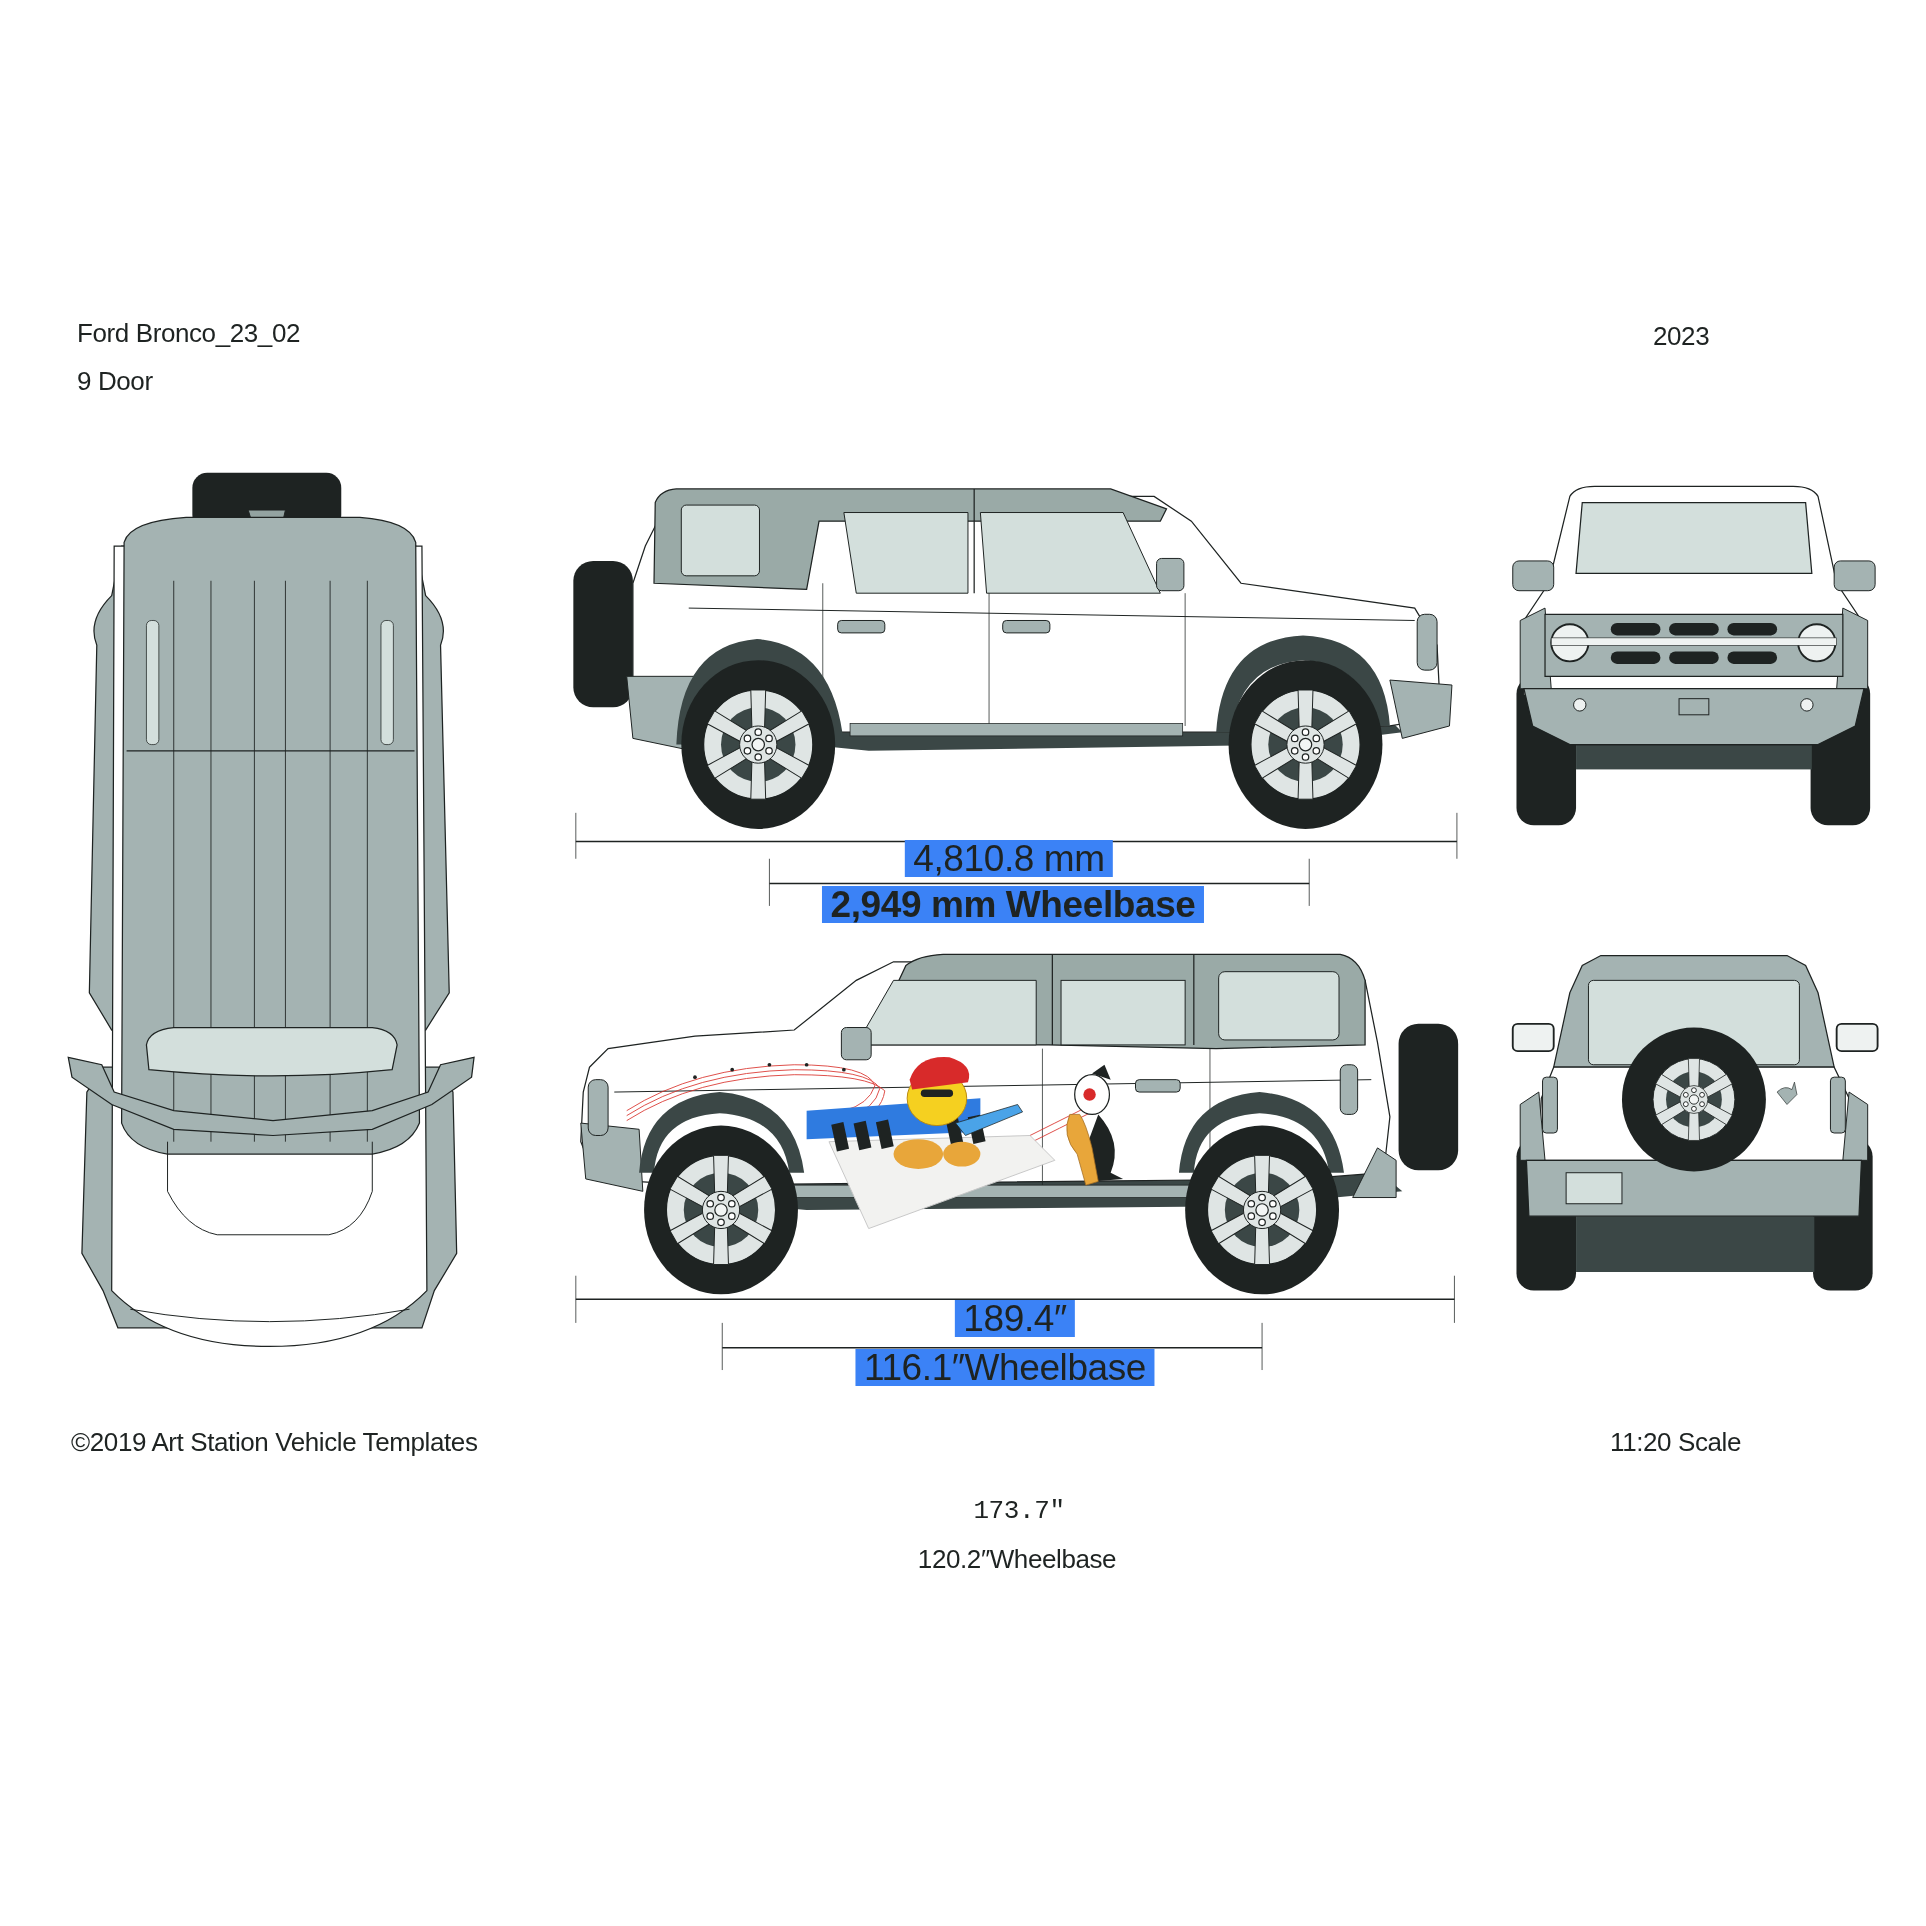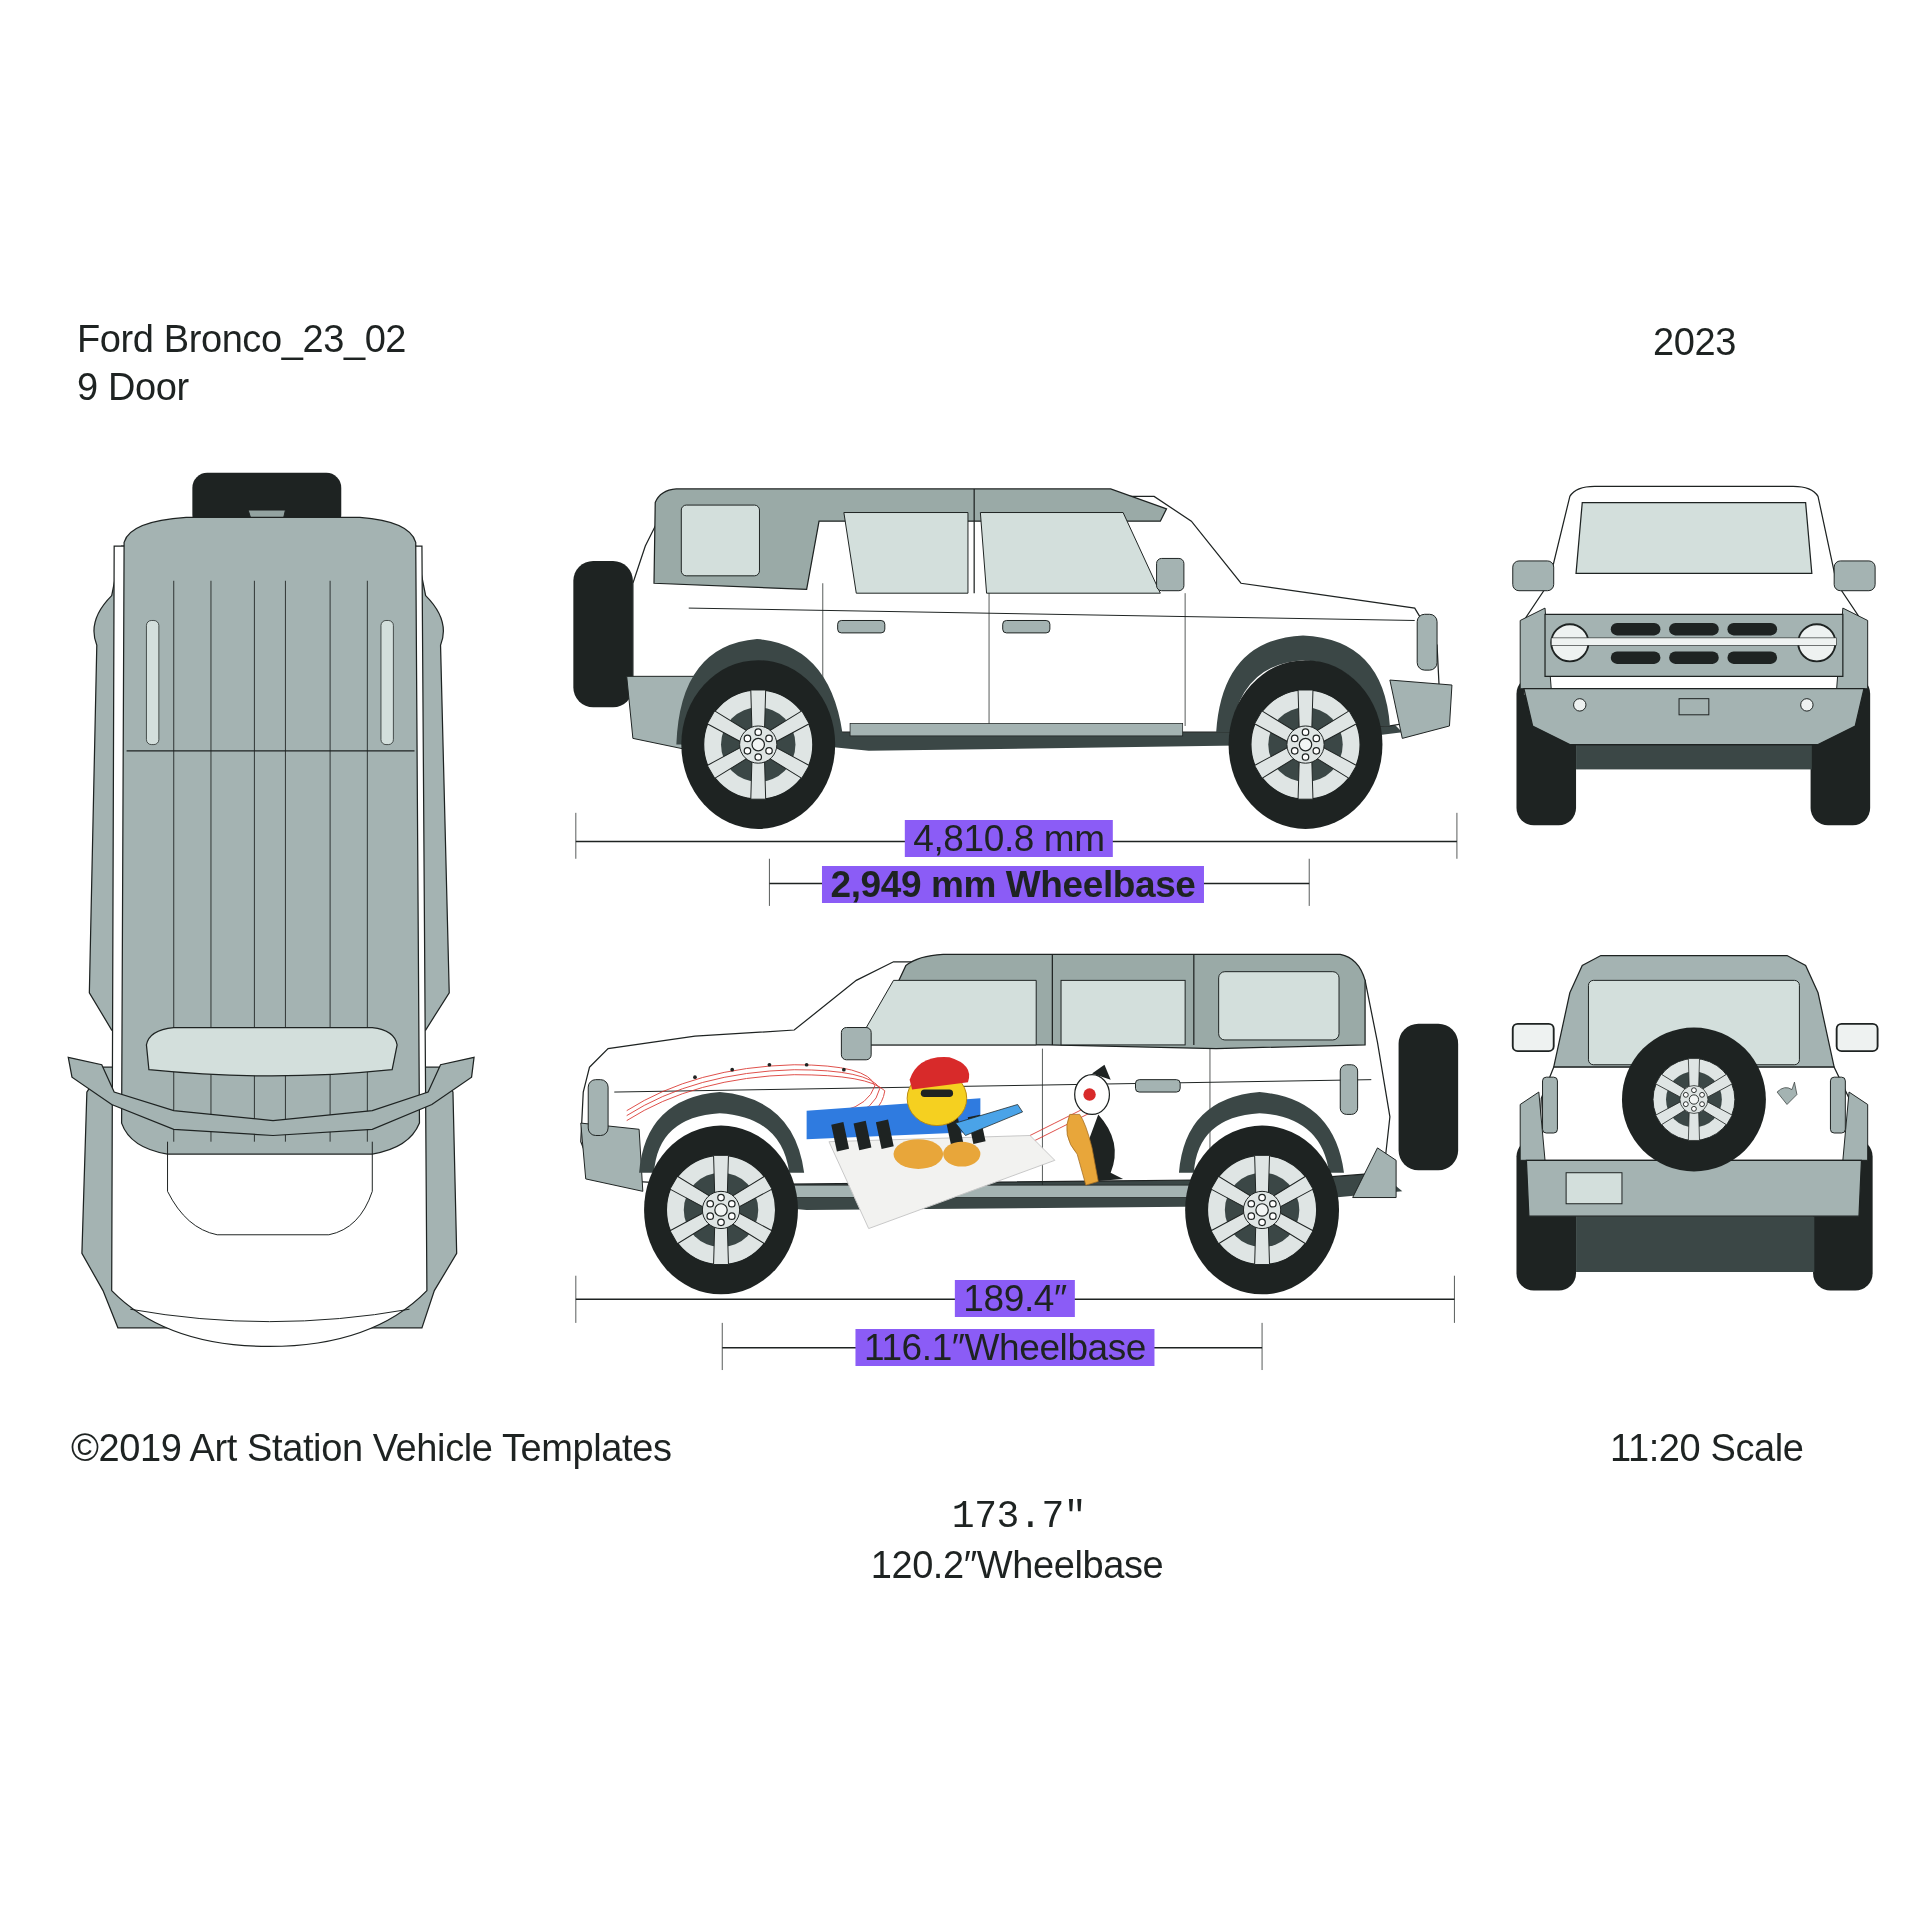--- a/index.html
+++ b/index.html
@@ -1,21 +1,21 @@
 <!DOCTYPE html>
 <html style="font-size:6.2px"><head>
 <meta charset="utf-8">
 <style>
   html, body { margin: 0; padding: 0; background: #ffffff; }
   body { width: 1926px; height: 1926px; position: relative; overflow: hidden;
          font-family: "Liberation Sans", "DejaVu Sans", sans-serif; color: #1e2322; }
   .txt { position: absolute; white-space: nowrap; line-height: 1; color: #1e2322;
          font-family: "Liberation Sans", sans-serif; letter-spacing: -0.4px; }
-  .t-lg { font-size: 38px; }
-  .t-dim { font-size: 37px; background: #8b5cf6; padding: 0 8.5px; transform: translateX(-50%); }
+  .t-lg { font-size: 26px; }
+  .t-dim { font-size: 37px; background: #3b82f6; padding: 0 8.5px; transform: translateX(-50%); margin-top: 20px; }
   .t-center { transform: translateX(-50%); }
   svg.art { position: absolute; left: 0; top: 0; width: 1926px; height: 1926px; }
 </style>
 </head>
 <body>
 
 <svg class="art" viewBox="0 0 1552 1552" xmlns="http://www.w3.org/2000/svg">
   <defs>
     <g id="rim">
       <circle r="44" fill="#dfe5e4" stroke="#1e2322" stroke-width="1"></circle>

